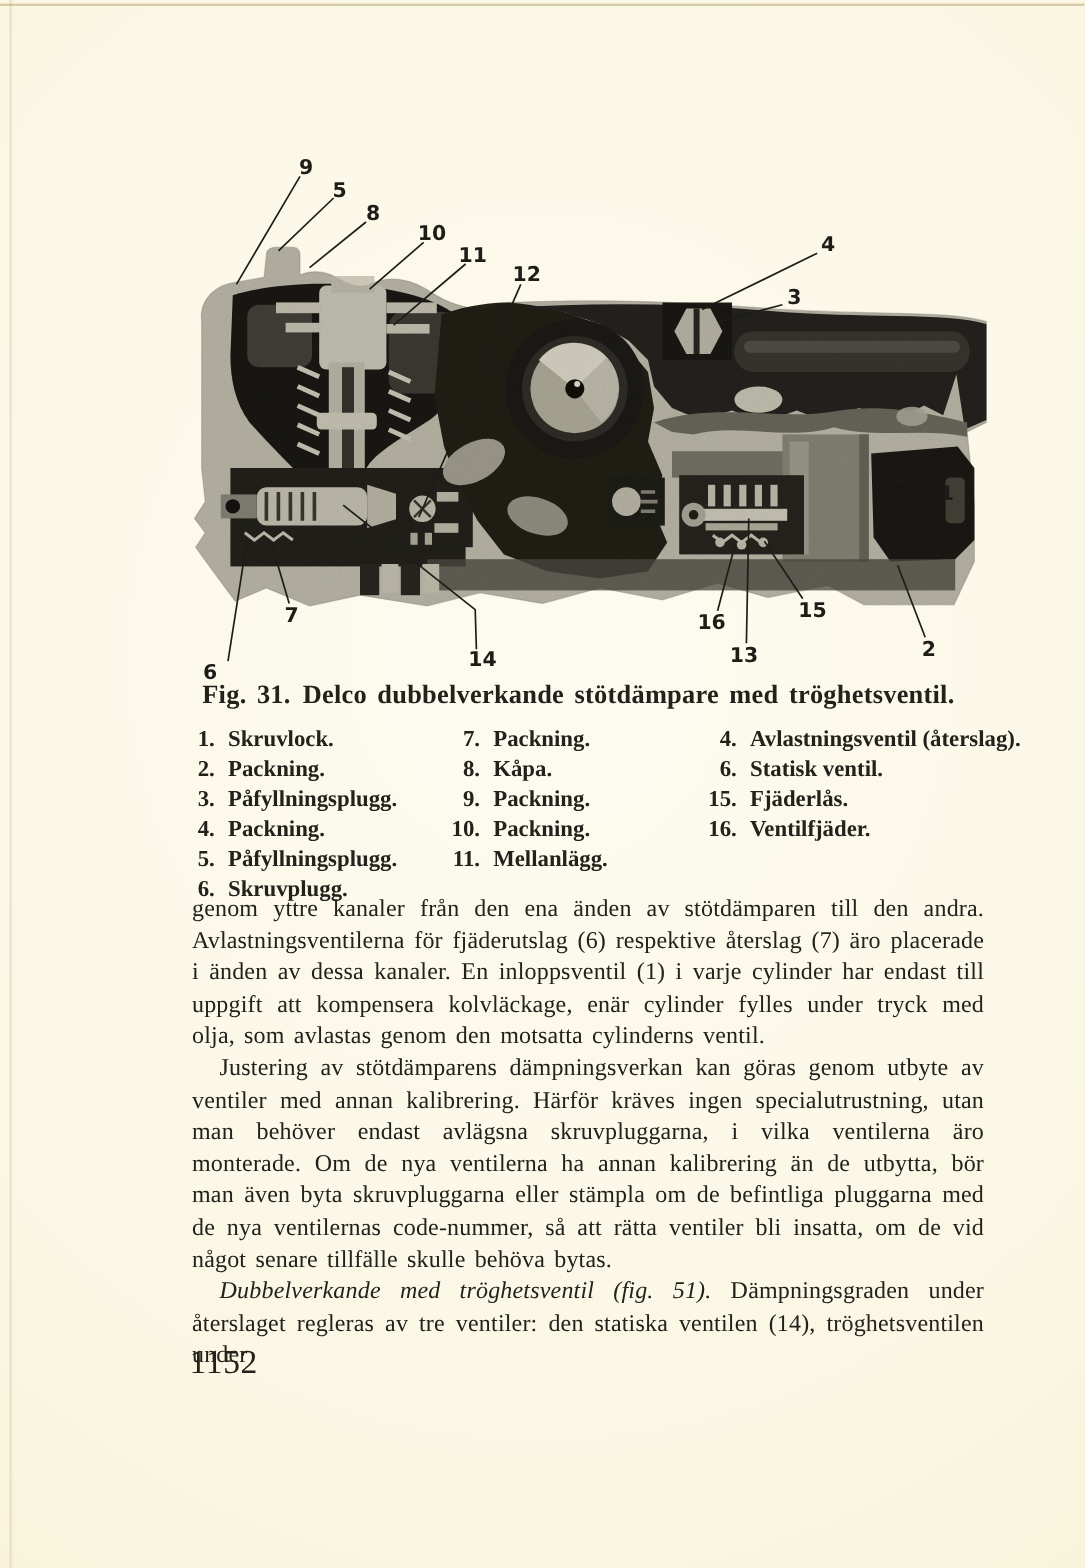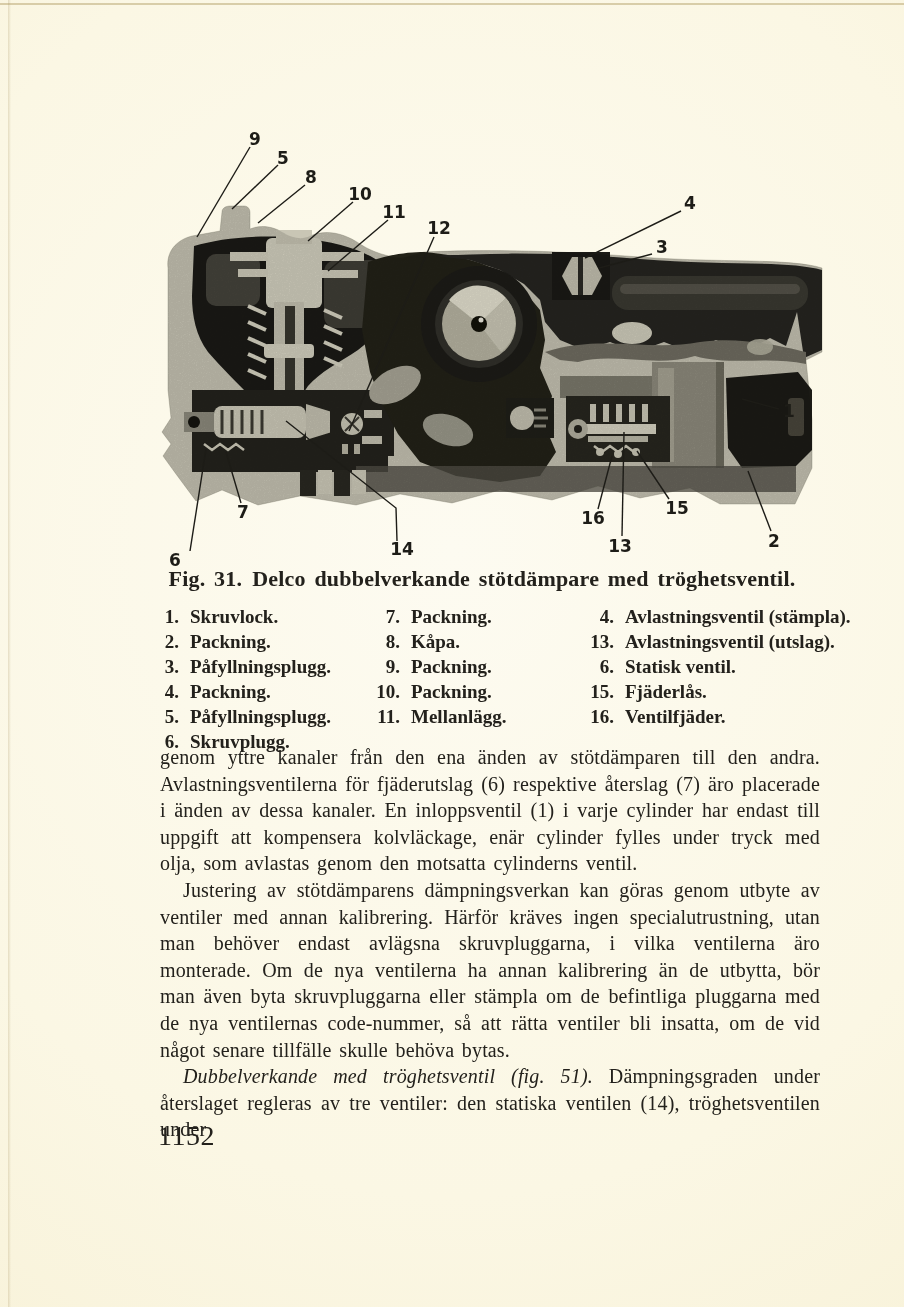--- a/index.html
+++ b/index.html
@@ -235,25 +235,21 @@
           <span class="lbl">Packning.</span>
         </div>
       <div class="part-item">
           <span class="num">11.</span>
           <span class="lbl">Mellanlägg.</span>
         </div>
     </div>
     <div class="col col-3">
       <div class="part-item">
           <span class="num">4.</span>
-          <span class="lbl">Avlastningsventil (stämpla).</span>
-        </div>
-      <div class="part-item">
-          <span class="num">13.</span>
-          <span class="lbl">Avlastningsventil (utslag).</span>
+          <span class="lbl">Avlastningsventil (återslag).</span>
         </div>
       <div class="part-item">
           <span class="num">6.</span>
           <span class="lbl">Statisk ventil.</span>
         </div>
       <div class="part-item">
           <span class="num">15.</span>
           <span class="lbl">Fjäderlås.</span>
         </div>
       <div class="part-item">

